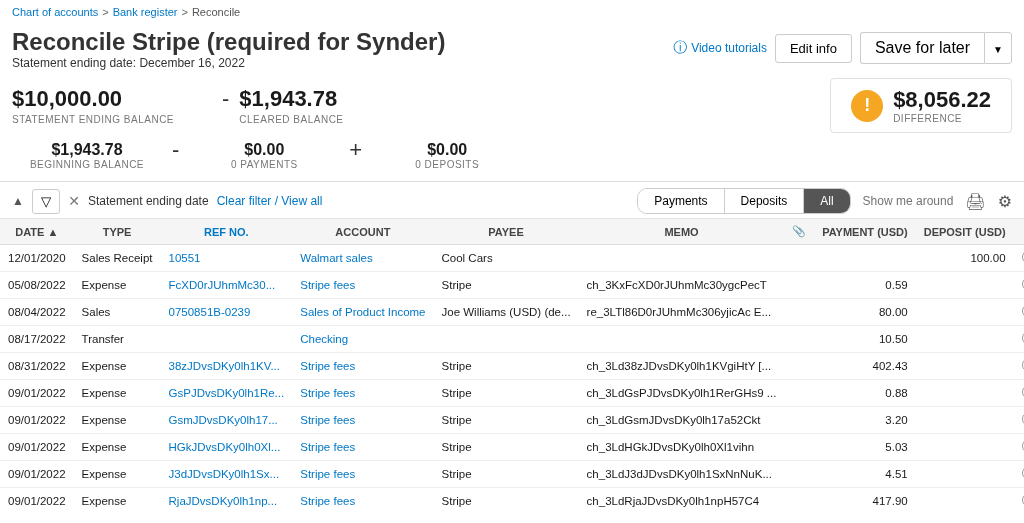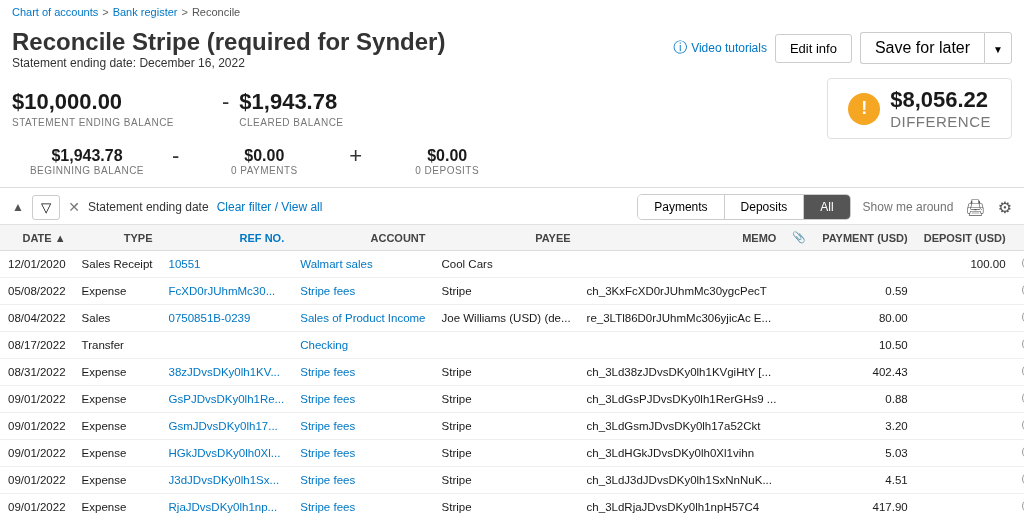--- a/index.html
+++ b/index.html
@@ -19,44 +19,44 @@
     .balance-item { text-align: left; min-width: 200px; }
     .balance-item .amount { font-size: 22px; font-weight: bold; color: #1a1a1a; }
     .balance-item .label { font-size: 10px; color: #777; text-transform: uppercase; letter-spacing: 0.5px; margin-top: 2px; }
     .minus-sign { font-size: 22px; color: #333; padding: 0 10px; padding-bottom: 14px; }
     .plus-sign { font-size: 22px; color: #333; padding: 0 10px; padding-bottom: 14px; }
 
     
     .difference-panel { display: flex; align-items: center; gap: 10px; border: 1px solid #e0e0e0; border-radius: 4px; padding: 8px 20px; margin-left: auto; }
     .warning-icon { width: 32px; height: 32px; background: #f5a623; border-radius: 50%; display: flex; align-items: center; justify-content: center; color: white; font-size: 18px; font-weight: bold; }
     .diff-amount { font-size: 22px; font-weight: bold; color: #1a1a1a; }
-    .diff-label { font-size: 15px; color: #777; text-transform: uppercase; letter-spacing: 0.5px; }
+    .diff-label { font-size: 10px; color: #777; text-transform: uppercase; letter-spacing: 0.5px; }
 
     
     .balance-bottom { display: flex; align-items: center; padding: 0 12px 8px 12px; border-bottom: 1px solid #ddd; gap: 0; }
     .balance-bot-item { text-align: center; min-width: 150px; }
     .balance-bot-item .amount { font-size: 16px; font-weight: bold; color: #1a1a1a; }
     .balance-bot-item .label { font-size: 10px; color: #777; text-transform: uppercase; letter-spacing: 0.5px; }
 
     
     .toolbar-row { display: flex; align-items: center; justify-content: space-between; padding: 6px 12px 4px 12px; border-bottom: 1px solid #e0e0e0; }
     .toolbar-left { display: flex; align-items: center; gap: 8px; }
     .filter-btn { border: 1px solid #ccc; background: #fff; padding: 4px 8px; cursor: pointer; border-radius: 3px; }
     .clear-filter { color: #0077c5; cursor: pointer; font-size: 12px; }
-    .tab-group { display: flex; border: 1px solid #ccc; border-radius: 5px; overflow: hidden; }
+    .tab-group { display: flex; border: 1px solid #ccc; border-radius: 10px; overflow: hidden; }
     .tab-btn { padding: 5px 16px; border: none; background: #fff; cursor: pointer; font-size: 12px; border-right: 1px solid #ccc; }
     .tab-btn:last-child { border-right: none; }
     .tab-btn.active { background: #555; color: #fff; }
     .show-around { color: #737373; font-size: 12px; cursor: pointer; }
     .icon-btn { background: none; border: none; cursor: pointer; color: #555; font-size: 16px; }
 
     
     .table-container { overflow-y: auto; height: 295px; }
     table { width: 100%; border-collapse: collapse; font-size: 11.5px; }
-    thead th { background: #f5f5f5; border-bottom: 1px solid #ddd; padding: 6px 8px; text-align: right; font-weight: 600; font-size: 11px; color: #444; white-space: nowrap; position: sticky; top: 0; }
+    thead th { background: #f5f5f5; border-bottom: 1px solid #ddd; padding: 6px 8px; text-align: center; font-weight: 600; font-size: 11px; color: #444; white-space: nowrap; position: sticky; top: 0; }
     thead th.right { }
     tbody tr { border-bottom: 1px solid #eee; }
     tbody td { padding: 5px 8px; color: #1a1a1a; white-space: nowrap; }
     tbody td.right { text-align: right; }
     .link-text { color: #0077c5; cursor: pointer; }
     .radio-btn { width: 14px; height: 14px; border: 1.5px solid #999; border-radius: 50%; display: inline-block; }
 
     .x-btn { background: none; border: none; cursor: pointer; color: #777; font-size: 14px; }
   </style>
 </head>

